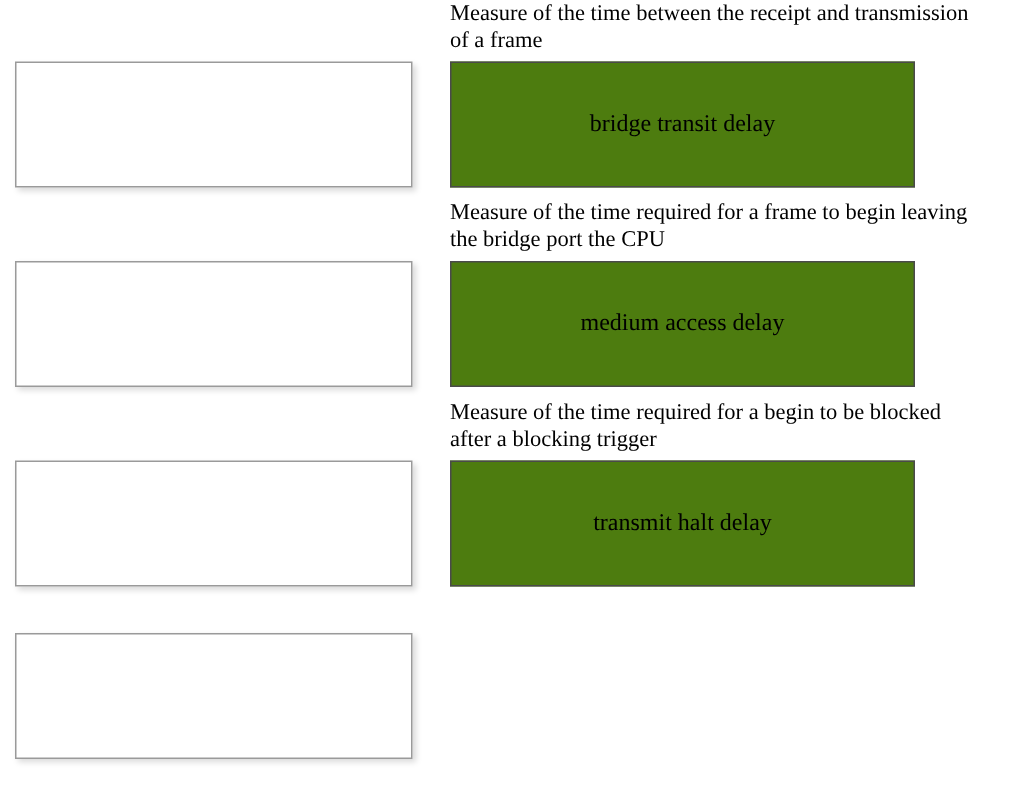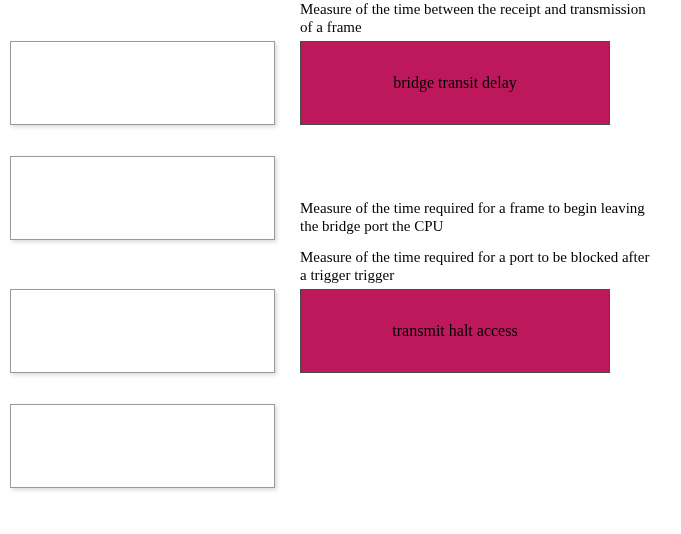--- a/index.html
+++ b/index.html
@@ -29,21 +29,21 @@
     .drop-zone {
       width: 265px;
       height: 84px;
       background: #ffffff;
       border: 1px solid #9a9a9a;
       box-shadow: 2px 2px 4px rgba(0,0,0,0.15);
     }
     .term-box {
       width: 310px;
       height: 84px;
-      background: #be185d;
+      background: #4d7c0f;
       border: 1px solid #4a4a4a;
       display: flex;
       align-items: center;
       justify-content: center;
       font-size: 16px;
       color: #000;
     }
     .definition-text {
       font-size: 15px;
       color: #000;
@@ -81,33 +81,36 @@
   </div>
 </div>
 
 <div class="group">
   <div class="pair-row">
     <div class="left-col top-offset">
       <div class="drop-zone"></div>
     </div>
     <div class="right-col">
       <div class="definition-text">Measure of the time required for a frame to begin leaving the bridge port the CPU</div>
+      <div class="term-box">
+        <span>medium access delay</span>
+      </div>
     </div>
   </div>
 </div>
 
 <div class="group">
   <div class="pair-row">
     <div class="left-col top-offset">
       <div class="drop-zone"></div>
     </div>
     <div class="right-col">
-      <div class="definition-text">Measure of the time required for a port to be blocked after a trigger trigger</div>
+      <div class="definition-text">Measure of the time required for a begin to be blocked after a blocking trigger</div>
       <div class="term-box">
-        <span>transmit halt access</span>
+        <span>transmit halt delay</span>
       </div>
     </div>
   </div>
 </div>
 
 <div class="group">
   <div class="pair-row">
     <div class="left-col top-offset">
       <div class="drop-zone"></div>
     </div>

